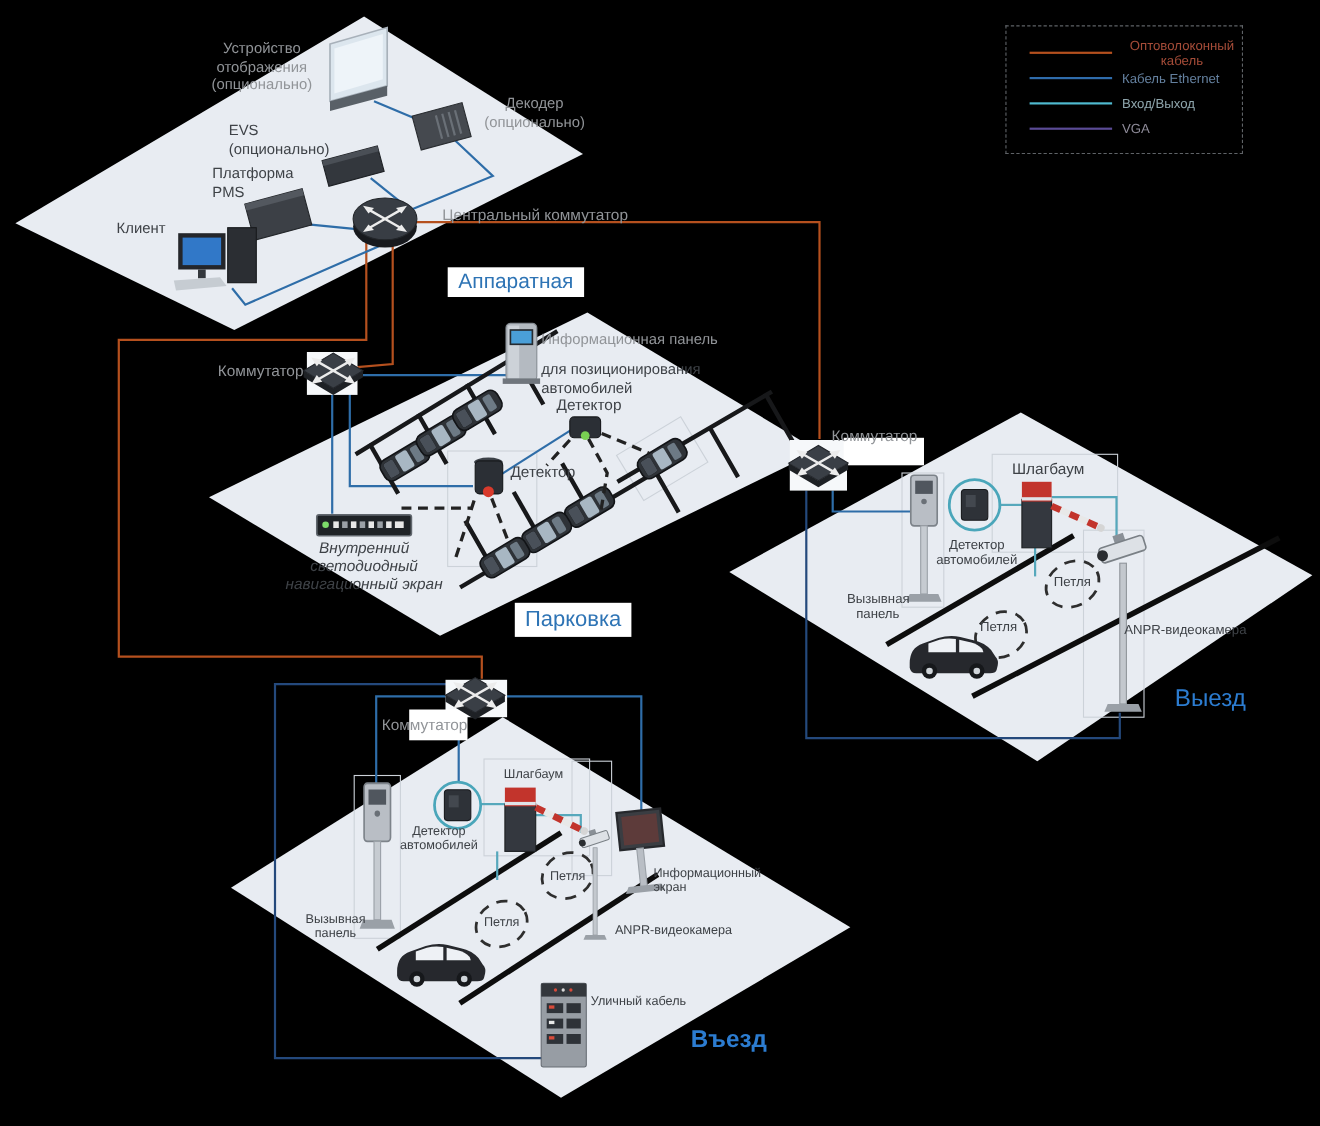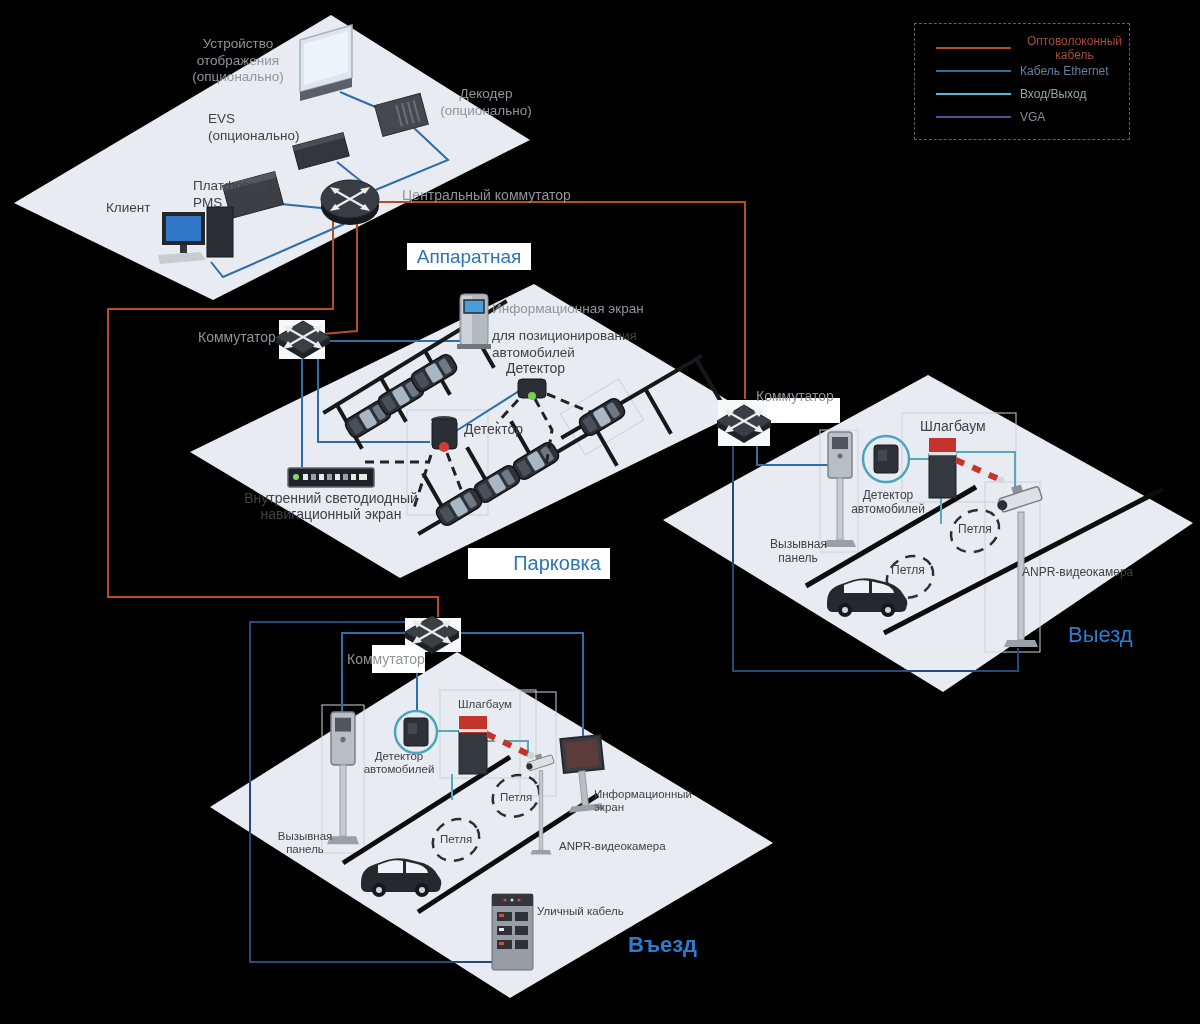--- a/index.html
+++ b/index.html
@@ -323,37 +323,37 @@
   </g>
 </svg>
 
 <div class="lbl gray s13 ctr" style="left:178px;top:36px;width:120px;">Устройство
 отображения
 (опционально)</div>
 <div class="lbl gray s13 ctr" style="left:428px;top:86px;width:116px;">Декодер
 (опционально)</div>
 <div class="lbl dark s13" style="left:208px;top:111px;width:120px;">EVS
 (опционально)</div>
-<div class="lbl dark s13" style="left:193px;top:150px;width:110px;margin-top:28px;">Платформа
+<div class="lbl dark s13" style="left:193px;top:150px;width:110px;">Платформа
 PMS</div>
 <div class="lbl dark s13" style="left:106px;top:200px;width:80px;">Клиент</div>
 <div class="lbl gray s14" style="left:402px;top:187px;width:200px;">Центральный коммутатор</div>
 
 <div class="zone-box" style="left:407px;top:243px;width:124px;height:27px;">Аппаратная</div>
 
 <div class="lbl gray s14" style="left:198px;top:329px;width:100px;">Коммутатор</div>
-<div class="lbl gray s13" style="left:492px;top:301px;width:180px;">Информационная экран</div>
+<div class="lbl gray s13" style="left:492px;top:301px;width:180px;">Информационная панель</div>
 <div class="lbl dark s13" style="left:492px;top:328px;width:180px;">для позиционирования
 автомобилей</div>
 <div class="lbl dark s14" style="left:506px;top:360px;width:80px;">Детектор</div>
 <div class="lbl dark s14" style="left:464px;top:421px;width:80px;">Детектор</div>
-<div class="lbl dark s14 ctr" style="left:240px;top:490px;width:182px;">Внутренний светодиодный
+<div class="lbl dark s14 ctr" style="left:240px;top:490px;width:182px;font-style:italic;">Внутренний светодиодный
 навигационный экран</div>
 
-<div class="zone-box" style="left:468px;top:548px;width:106px;height:31px;font-size:20px;padding-left:36px;">Парковка</div>
+<div class="zone-box" style="left:468px;top:548px;width:106px;height:31px;font-size:20px;">Парковка</div>
 
 <div class="lbl gray s14" style="left:756px;top:388px;width:100px;">Коммутатор</div>
 <div class="lbl dark s14" style="left:920px;top:418px;width:90px;">Шлагбаум</div>
 <div class="lbl dark s12 ctr" style="left:850px;top:489px;width:76px;">Детектор
 автомобилей</div>
 <div class="lbl dark s12 ctr" style="left:770px;top:538px;width:56px;">Вызывная
 панель</div>
 <div class="lbl dark s12" style="left:958px;top:523px;width:44px;">Петля</div>
 <div class="lbl dark s12" style="left:891px;top:564px;width:44px;">Петля</div>
 <div class="lbl dark s12" style="left:1022px;top:566px;width:120px;">ANPR-видеокамера</div>

